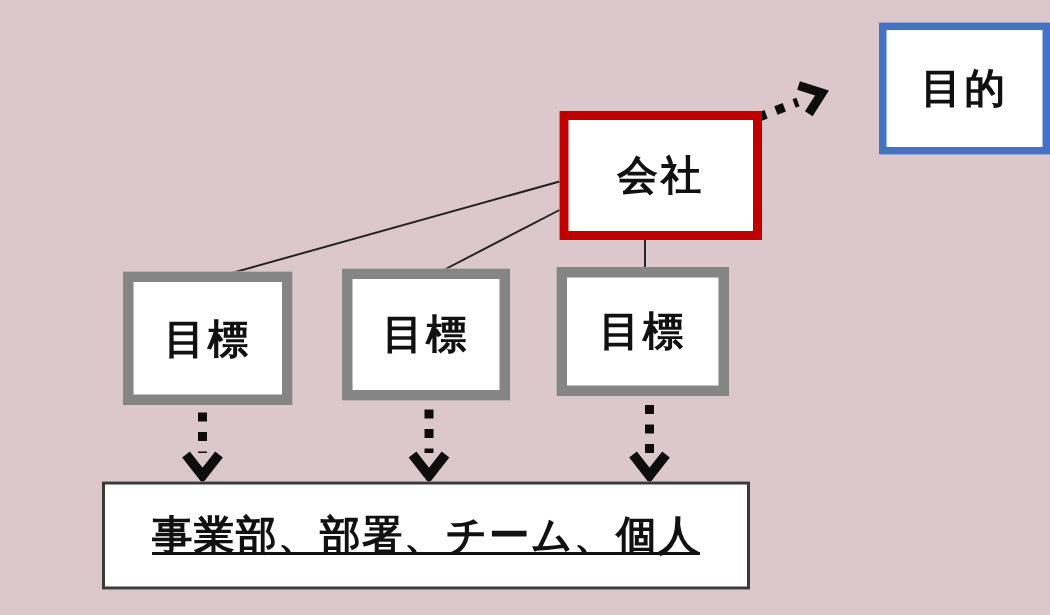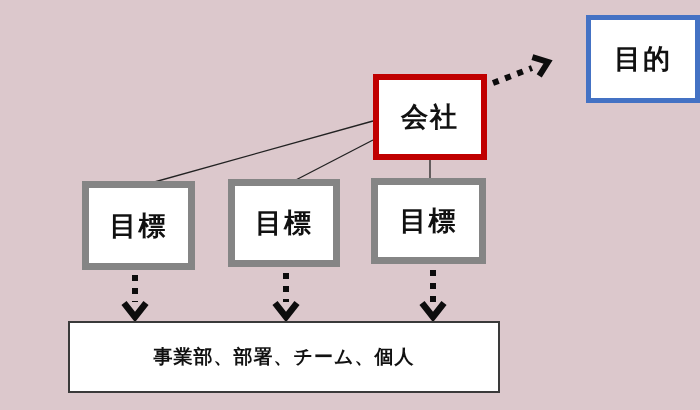--- a/index.html
+++ b/index.html
@@ -30,38 +30,39 @@
     white-space: nowrap;
   }
   .purpose {
     left: 546px; top: 15px;
     width: 114px; height: 88px;
     border: 5px solid #4472c4;
     margin-left: 40px;
   }
   .company {
     left: 373px; top: 74px;
-    width: 114px; height: 86px;
+    width: 135px; height: 86px;
     border: 6px solid #c00000;
   }
   .goal {
     border: 7px solid #858585;
     text-align: right;
   }
   .goal1 { left: 82px;  top: 181px; width: 113px; height: 89px; }
   .goal2 { left: 228px; top: 179px; width: 112px; height: 88px; }
   .goal3 { left: 371px; top: 178px; width: 115px; height: 86px; }
   .units {
     left: 68px; top: 321px;
     width: 432px; height: 72px;
     border: 2px solid #3a3a3a;
   }
   .units .node-label {
-    font-size: 19px;
+    font-size: 27px;
     letter-spacing: 1px;
+    text-decoration: underline;
   }
   .connector-layer {
     position: absolute;
     left: 0; top: 0;
     width: 700px; height: 410px;
     pointer-events: none;
   }
 </style>
 </head>
 <body>

